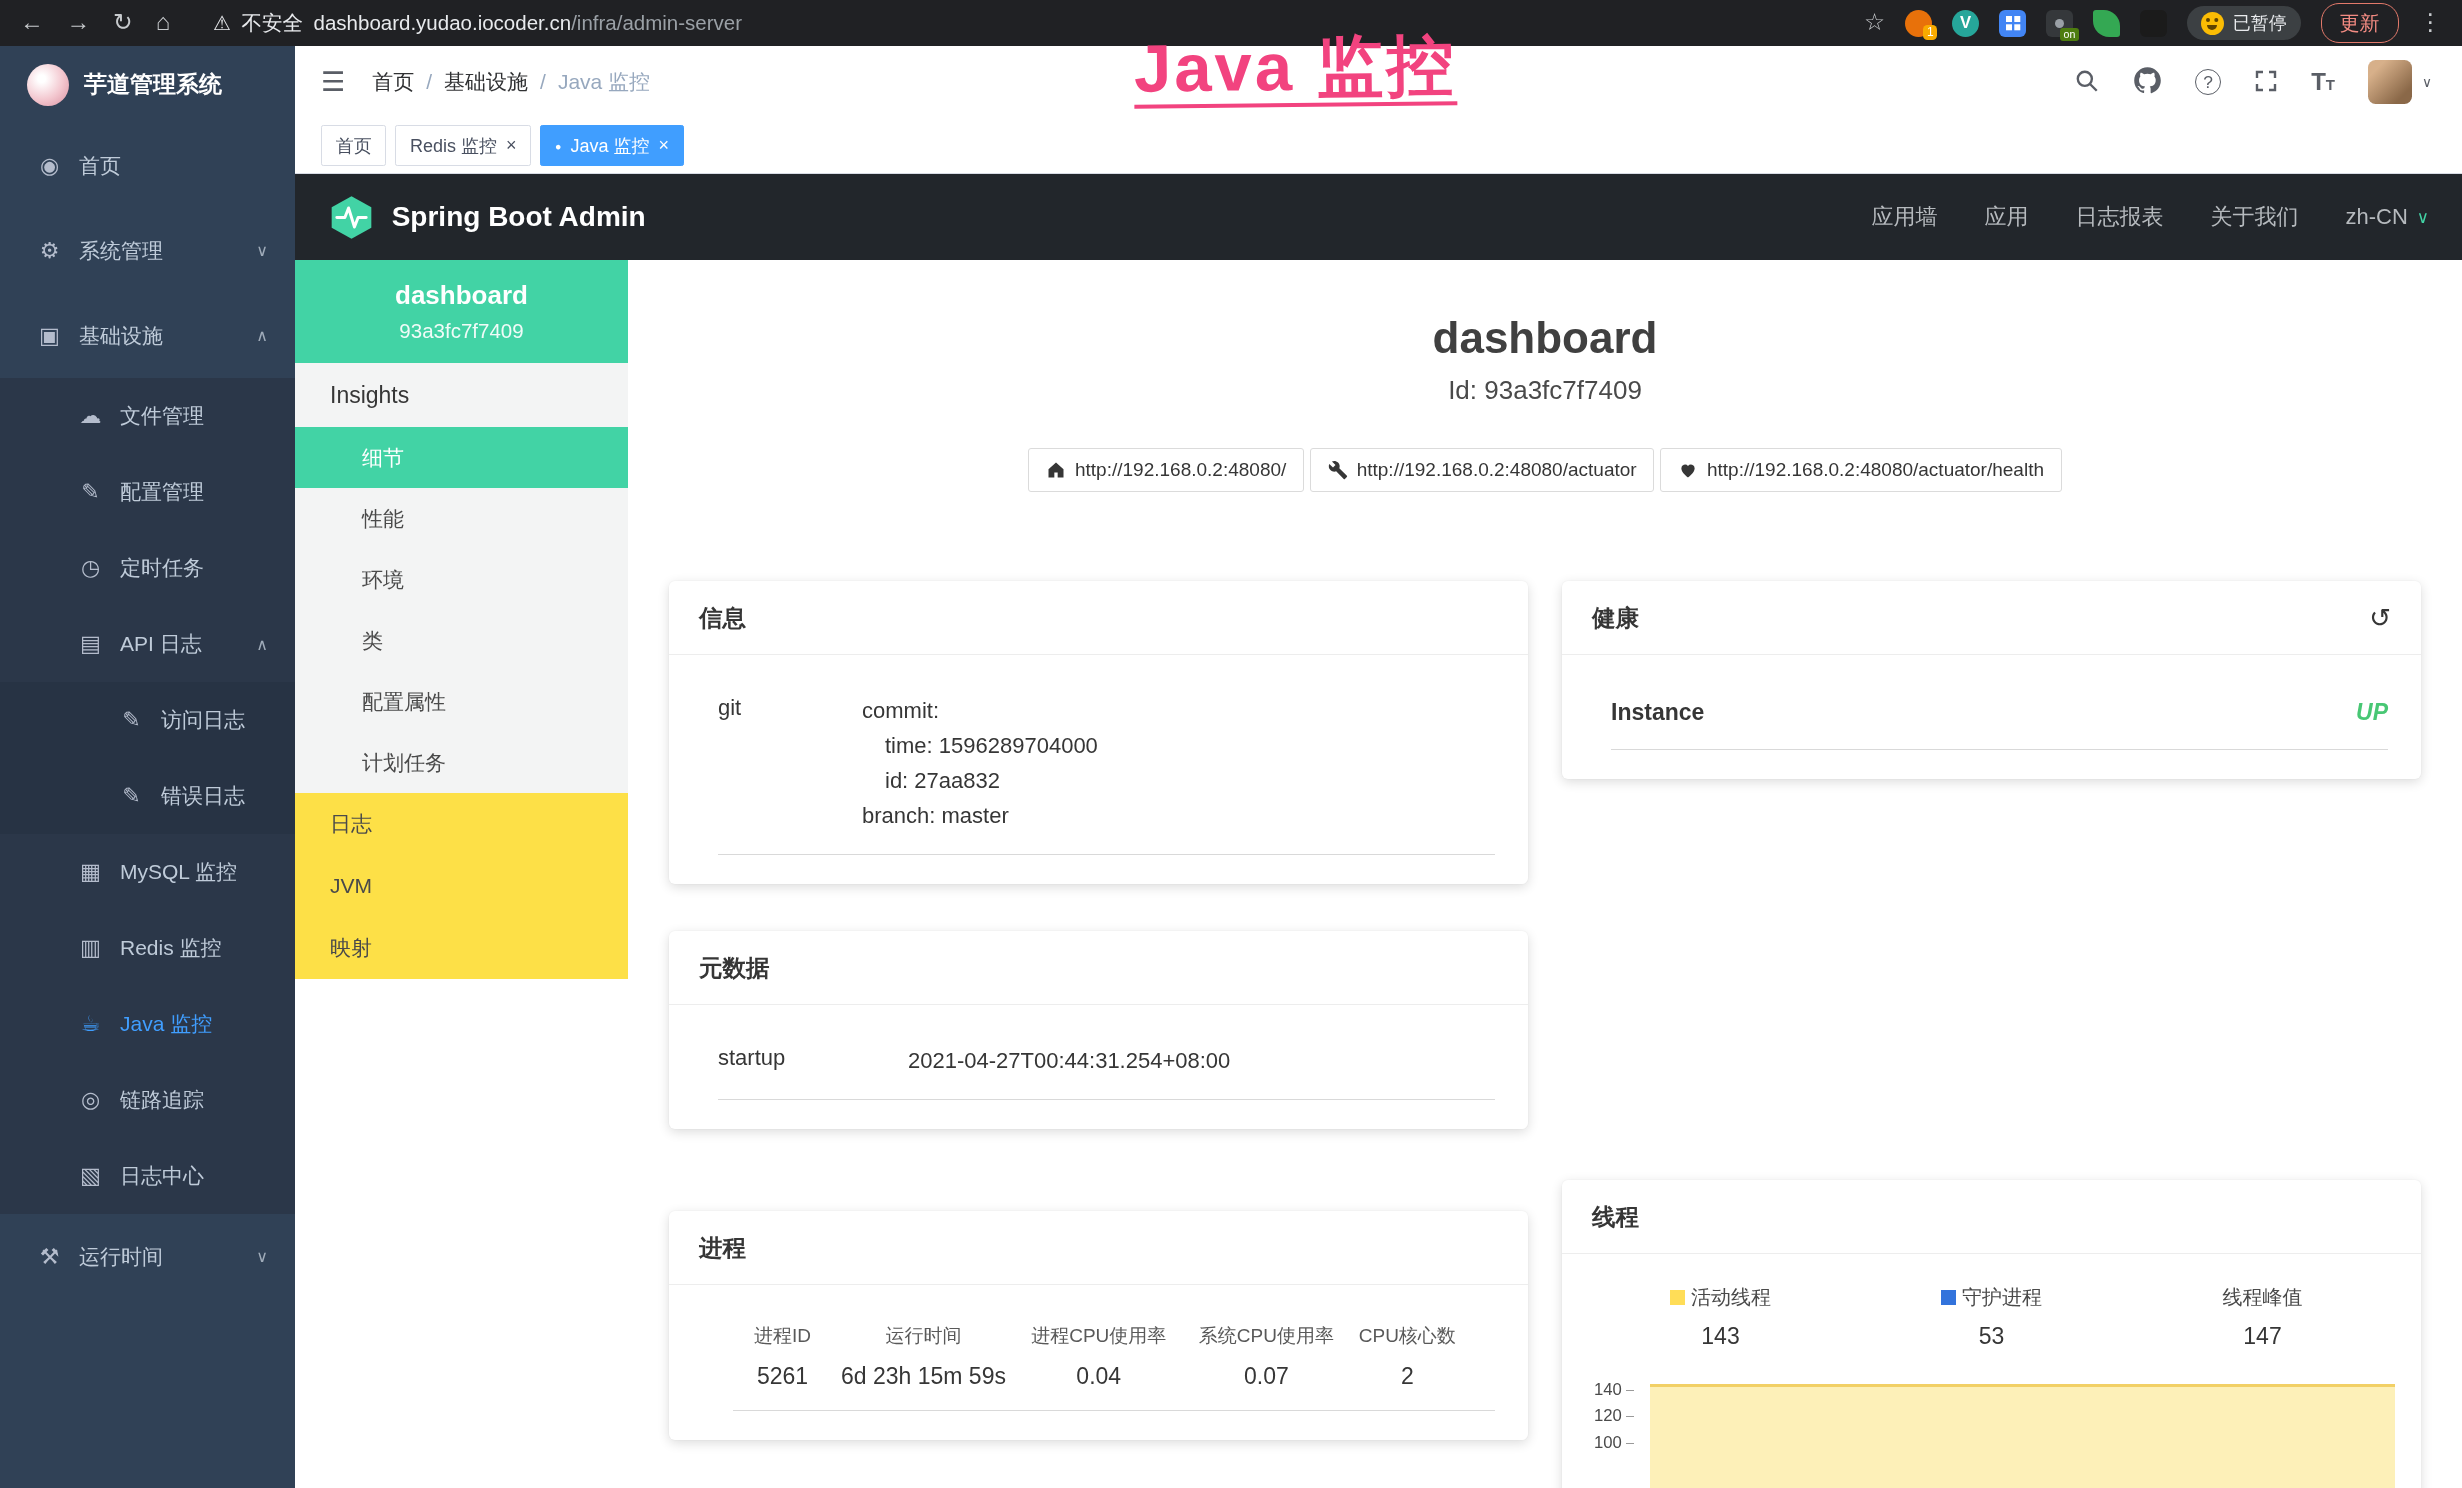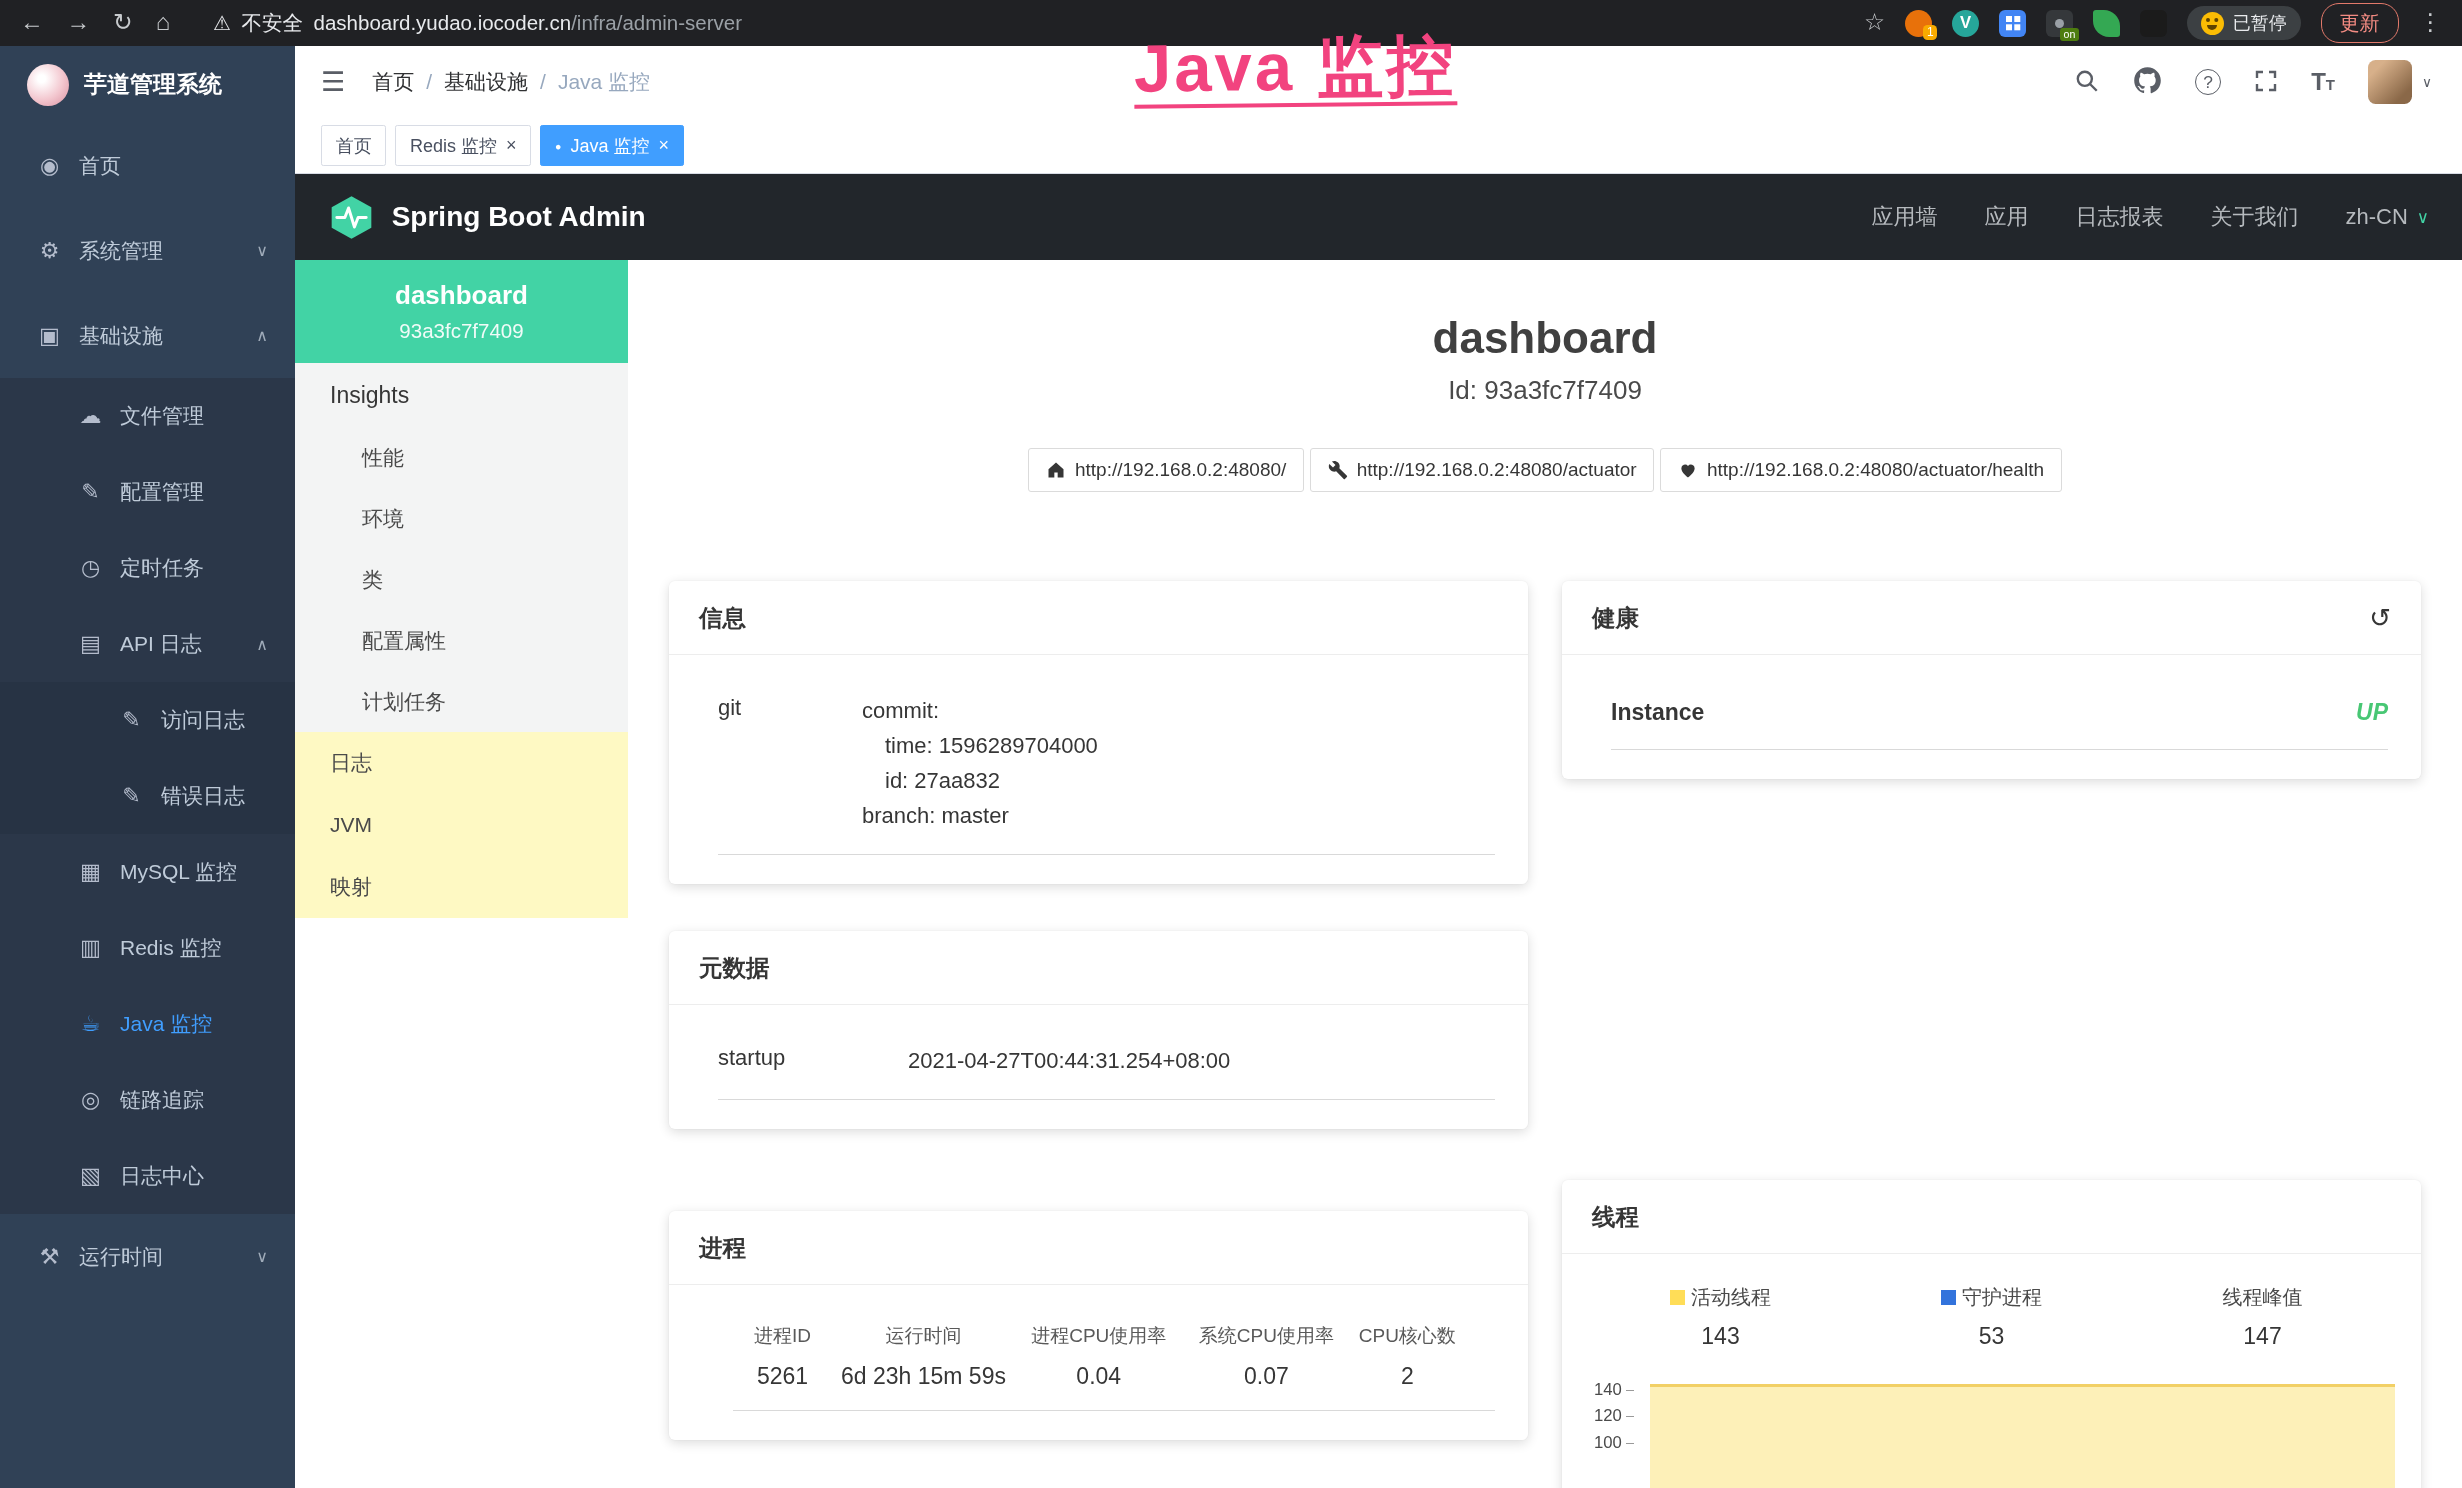--- a/index.html
+++ b/index.html
@@ -78,21 +78,21 @@
 
   .sba-body{flex:1;display:flex;overflow:hidden;}
   .sba-side{width:333px;flex:0 0 auto;background:#fff;overflow:hidden;}
   .appblk{height:103px;background:#42d3a5;color:#fff;display:flex;flex-direction:column;justify-content:center;align-items:center;gap:7.6px;cursor:pointer;}
   .appblk .an{font-size:26px;font-weight:bold;}
   .appblk .aid{font-size:20.5px;opacity:.92;}
   .insights{background:#f3f4f4;}
   .sec-label{height:64px;display:flex;align-items:center;padding-left:35px;font-size:23px;color:#363636;}
   .sitem{height:61px;display:flex;align-items:center;padding-left:67px;font-size:21px;color:#4a4a4a;cursor:pointer;}
   .sitem.active{background:#42d3a5;color:#fff;}
-  .oitem{height:62px;display:flex;align-items:center;padding-left:35px;font-size:21px;color:#4a4a4a;cursor:pointer;background:#fef9c3;}
+  .oitem{height:62px;display:flex;align-items:center;padding-left:35px;font-size:21px;color:#4a4a4a;cursor:pointer;background:#fde047;}
 
   .content{flex:1;overflow:hidden;padding:0 41px;}
   .hcenter{text-align:center;margin-top:53px;}
   .ititle{font-size:44px;font-weight:bold;color:#404040;}
   .idline{font-size:26px;color:#4a4a4a;margin-top:12px;}
   .links{margin-top:42px;display:flex;justify-content:center;gap:6px;}
   .lbtn{display:flex;align-items:center;gap:9px;border:0.8px solid #dbdbdb;border-radius:3px;background:#fff;
         padding:10px 16.7px;font-size:19px;color:#363636;cursor:pointer;}
   .lbtn svg{flex:0 0 auto;}
 
@@ -323,20 +323,21 @@
 
     <div class="sba-body">
 
       <aside class="sba-side">
         <div class="appblk">
           <span class="an">dashboard</span>
           <span class="aid">93a3fc7f7409</span>
         </div>
         <div class="insights">
           <div class="sec-label">Insights</div>
+          <div class="sitem active">细节</div>
           <div class="sitem">性能</div>
           <div class="sitem">环境</div>
           <div class="sitem">类</div>
           <div class="sitem">配置属性</div>
           <div class="sitem">计划任务</div>
         </div>
         <div class="oitem">日志</div>
         <div class="oitem">JVM</div>
         <div class="oitem">映射</div>
       </aside>

